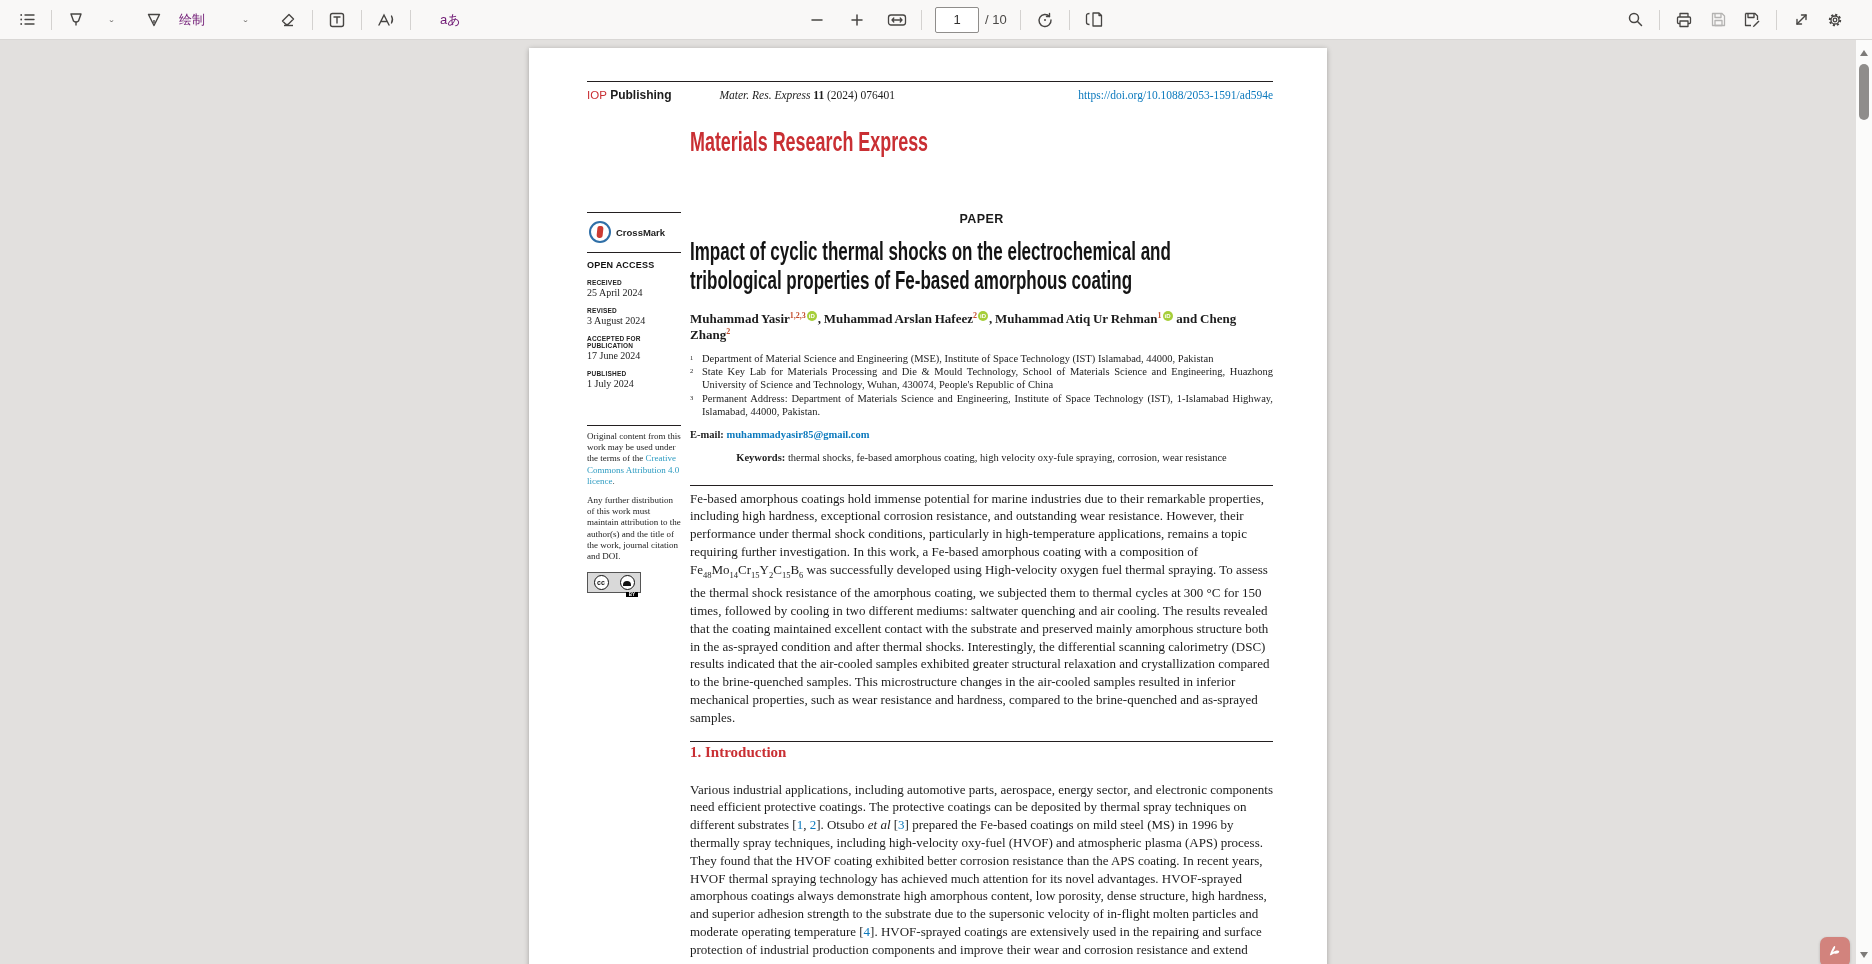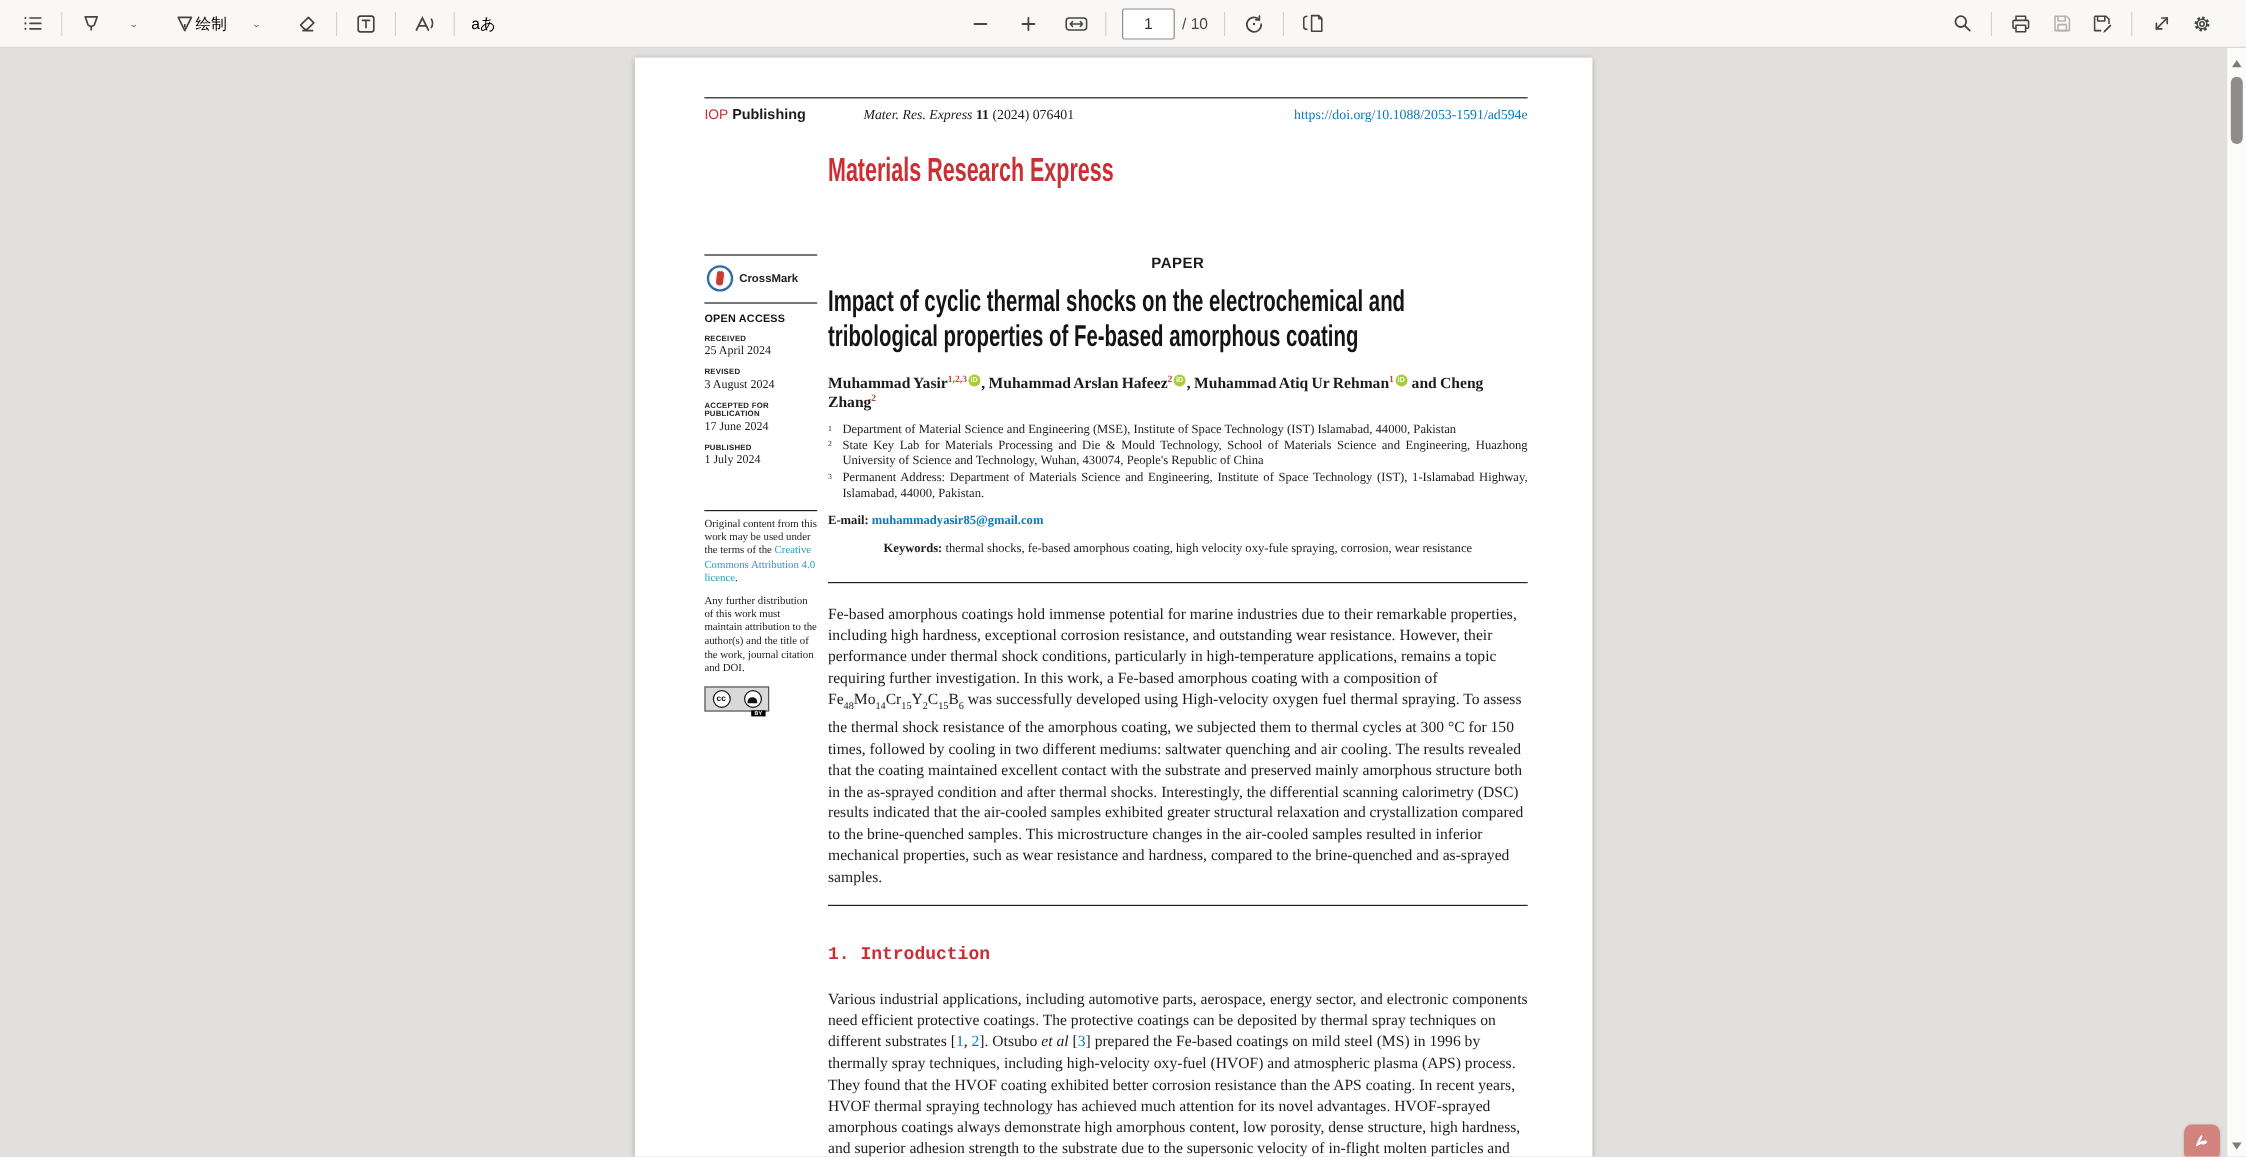--- a/index.html
+++ b/index.html
@@ -9,21 +9,21 @@
   
   .toolbar { position:relative; height:40px; background:#f9f8f7;
              border-bottom:1px solid #d9d7d5; display:flex; align-items:center; }
   .tb-group { display:flex; align-items:center; height:100%; }
   .tb-left { padding-left:10px; }
   .tb-center { position:absolute; left:800px; top:0; }
   .tb-right { position:absolute; right:20px; top:0; }
   .tb-btn { display:flex; align-items:center; justify-content:center; min-width:30px; height:30px;
             border-radius:4px; color:#454341; cursor:pointer; padding:0 4px; margin:0 2px; }
   .tb-btn svg { display:block; }
-  .tb-label { font-size:13px; color:#000000; margin:0 0; }
+  .tb-label { font-size:13px; color:#701a75; margin:0 16px; }
   .tb-chev { font-size:9px; color:#5f5d5b; margin-left:3px; transform:scaleY(0.8); }
   .tb-divider { width:1px; height:20px; background:#d4d2d0; margin:0 7px; }
   .page-input { width:44px; height:26px; border:1px solid #8f8d8b; border-radius:2px;
                 background:#fff; text-align:center; font-size:13px; color:#323130; margin:0 6px; }
   .page-total { font-size:13px; color:#4a4846; margin-right:6px; }
   .disabled { opacity:0.38; }
   .cjk { font-size:13px; }
 
   
   .viewer { position:relative; width:1872px; height:924px; background:#e2e0de; overflow:hidden; }
@@ -90,24 +90,24 @@
            line-height:13.4px; color:#1c1c1c; text-align:justify; }
   .affil sup { font-size:6.5px; flex:0 0 12px; line-height:12px; }
   .email-line, .kw-line { font-family:"Liberation Serif", serif; font-size:10.5px; color:#1c1c1c; }
   .email-line { margin-top:10px; }
   .email-line b, .kw-line b { font-weight:bold; }
   .email-line a { color:#0b79bd; font-weight:bold; text-decoration:none; }
   .kw-line { margin-top:12px;text-align:center; }
   .mrule { border:none; border-top:1px solid #231f20; margin-top:22px; }
   .abs-head { margin-top:10px; font-family:"Liberation Serif", serif; font-weight:bold;
               font-size:14px; color:#111; }
-  .body-p { margin-top:17px; font-family:"Liberation Serif", serif; font-size:13px;
+  .body-p { margin-top:4px; font-family:"Liberation Serif", serif; font-size:13px;
             line-height:17.8px; color:#1c1c1c; }
   .body-p sub { font-size:8.5px; }
-  .sec-head { margin-top:32px; font-family:Liberation Mono, monospace; font-weight:bold;
+  .sec-head { margin-top:2px; font-family:Liberation Serif, serif; font-weight:bold;
               font-size:15px; color:#c92f33; }
   .intro-p { margin-top:20px; }
   .citelink { color:#0b79bd; text-decoration:none; }
   .etal { font-style:italic; }
 
   
   .scrollbar { position:absolute; right:0; top:0; width:16px; height:924px; background:#fbfbfa; }
   .sb-arrow { position:absolute; left:4px; width:0; height:0; border-left:4px solid transparent;
               border-right:4px solid transparent; cursor:pointer; }
   .sb-up { top:10px; border-bottom:6px solid #7d7b79; }

